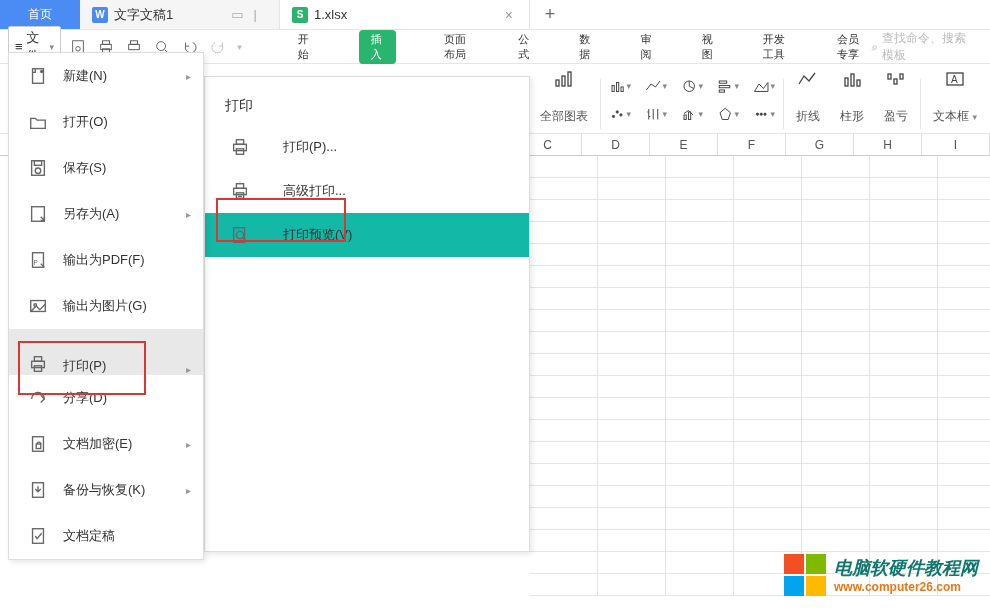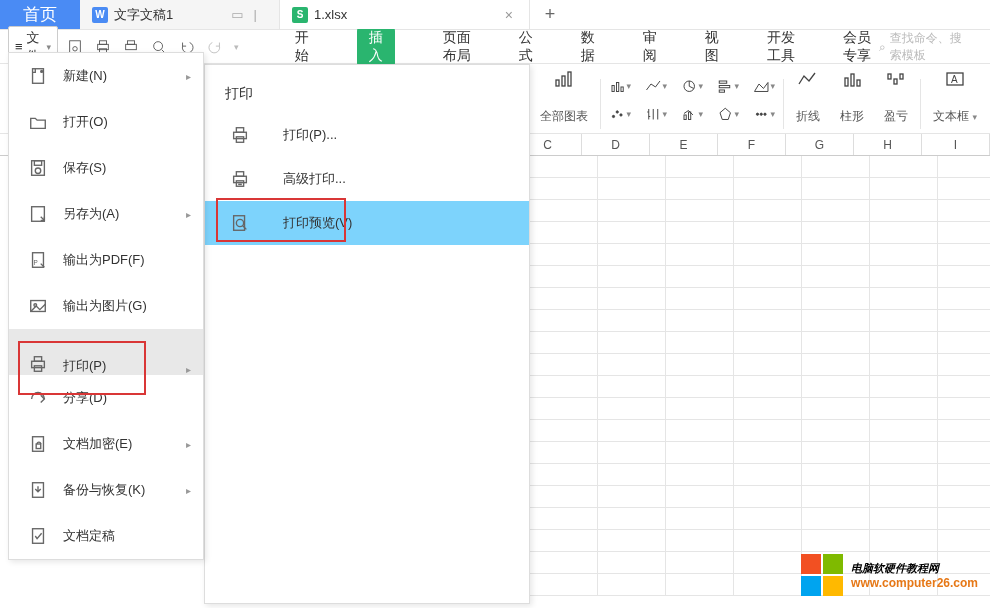--- a/index.html
+++ b/index.html
@@ -1,37 +1,37 @@
 <!DOCTYPE html>
 <html><head>
   <meta charset="utf-8">
   <style>
     * { margin: 0; padding: 0; box-sizing: border-box; font-family: "Microsoft YaHei", sans-serif; }
     body { width: 990px; height: 608px; overflow: hidden; background: #fff; font-size: 13px; color: #333; position: relative; }
 
     
     .tabs { display: flex; height: 30px; background: #fff; border-bottom: 1px solid #e5e5e5; }
-    .tab-home { width: 80px; background: #4a8bf4; color: #fff; display: flex; align-items: center; justify-content: center; font-size: 17px; }
+    .tab-home { width: 80px; background: #4a8bf4; color: #fff; display: flex; align-items: center; justify-content: center; font-size: 12px; }
     .tab { display: flex; align-items: center; padding: 0 12px; gap: 6px; position: relative; background: #f5f5f5; border-right: 1px solid #e5e5e5; min-width: 200px; }
     .tab.active { background: #fff; }
     .tab-icon { width: 16px; height: 16px; display: flex; align-items: center; justify-content: center; border-radius: 2px; font-size: 10px; font-weight: bold; }
     .tab-icon.doc { background: #4a8bf4; color: #fff; }
     .tab-icon.xls { background: #2ab56f; color: #fff; }
     .tab-spacer { flex:1; }
     .tab-sys { display:flex; gap:10px; padding:0 10px; color:#aaa; align-items:center;}
     .tab-close { color:#999; font-size:14px; padding:0 4px;}
     .tab-add { width: 40px; display: flex; align-items: center; justify-content: center; color:#666; font-size:18px; }
 
     
     .ribbon-row { display:flex; align-items:center; height:34px; border-bottom:1px solid #e5e5e5; gap:8px; padding:0 8px;}
     .file-btn { display:flex; align-items:center; gap:4px; padding:2px 6px; border:1px solid #ccc; background:#fff; border-radius:2px;}
     .qat { display:flex; align-items:center; gap:10px; color:#555; }
     .qat-item { width:18px; height:18px; display:flex; align-items:center; justify-content:center;}
     .ribbon-tabs { display:flex; gap:20px; margin-left:20px; align-items:center;}
-    .ribbon-tab { font-size:14px; color:#333;margin-left:28px;}
+    .ribbon-tab { font-size:11px; color:#333;margin-left:28px;}
     .ribbon-tab.pill { background:#2ab56f; color:#fff; padding:2px 12px; border-radius:4px;}
     .search { margin-left:auto; color:#bbb; display:flex; align-items:center; gap:4px; font-size:12px; padding-right:10px;}
 
     
     .ribbon-icons { display:flex; height:70px; border-bottom:1px solid #e5e5e5; align-items:center; }
     .ribbon-icons .left-block { width:530px; }
     .ribbon-group { display:flex; flex-direction:column; align-items:center; padding:4px 10px; position:relative;}
     .ribbon-group .top-icons { display:flex; gap:10px; }
     .ribbon-group .label { font-size:12px; color:#555; margin-top:18px;}
     .ribbon-sep { width:1px; background:#e5e5e5; height:50px; margin:0 2px;}
@@ -52,33 +52,33 @@
     
     .file-menu { position:absolute; left:8px; top:52px; width:196px; background:#fff; border:1px solid #ddd; box-shadow:2px 2px 6px rgba(0,0,0,.1); z-index:10;}
     .fm-item { display:flex; align-items:center; height:46px; padding:0 18px; gap:14px; position:relative;}
     .fm-item.sel { background:#e8e8e8;align-items:flex-end;}
     .fm-item .arrow { position:absolute; right:12px; color:#999; font-size:10px;}
     .fm-item .ico { width:22px; height:22px; display:flex; align-items:center; justify-content:center;}
     .fm-item .ico svg { stroke:#666; fill:none; stroke-width:1.5;}
     .highlight-box { position:absolute; border:2px solid #d93636; pointer-events:none; z-index:20;}
 
     
-    .sub-menu { position:absolute; left:204px; top:64px; width:326px; height:540px; background:#fff; border:1px solid #ddd; box-shadow:2px 2px 6px rgba(0,0,0,.1); z-index:9; padding-top:14px;}
+    .sub-menu { position:absolute; left:204px; top:76px; width:326px; height:476px; background:#fff; border:1px solid #ddd; box-shadow:2px 2px 6px rgba(0,0,0,.1); z-index:9; padding-top:14px;}
     .sm-title { font-size:14px; color:#333; padding:6px 20px 10px;}
     .sm-item { display:flex; align-items:center; height:44px; padding:0 24px; gap:32px;}
-    .sm-item.sel { background:#7dd3fc;}
+    .sm-item.sel { background:#14b8a6;}
     .sm-item .ico { width:22px; height:22px; display:flex; align-items:center; justify-content:center;}
     .sm-item .ico svg { stroke:#666; fill:none; stroke-width:1.5;}
 
     
     .wm { position:absolute; right:12px; bottom:12px; display:flex; align-items:center; gap:8px; z-index:30;}
     .wm-logo { display:grid; grid-template-columns:20px 20px; grid-template-rows:20px 20px; gap:2px;}
     .wm-logo div { }
     .wm-text { display:flex; flex-direction:column; }
-    .wm-t1 { font-size:11px; font-weight:bold; color:#000000; font-style:italic;}
+    .wm-t1 { font-size:18px; font-weight:bold; color:#0f766e; font-style:italic;}
     .wm-t2 { font-size:12px; color:#e67817; font-weight:bold;}
   </style>
 </head>
 <body>
 
 <div class="tabs">
   <div class="tab-home">首页</div>
   <div class="tab">
     <span class="tab-icon doc">W</span>
     <span>文字文稿1</span>

